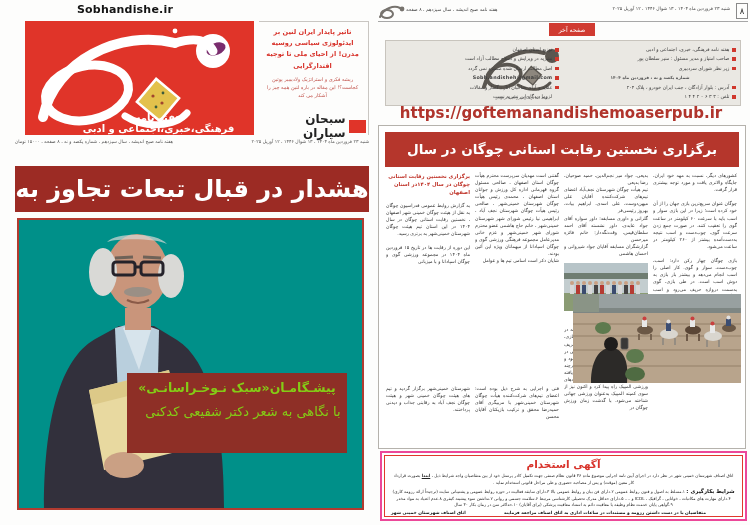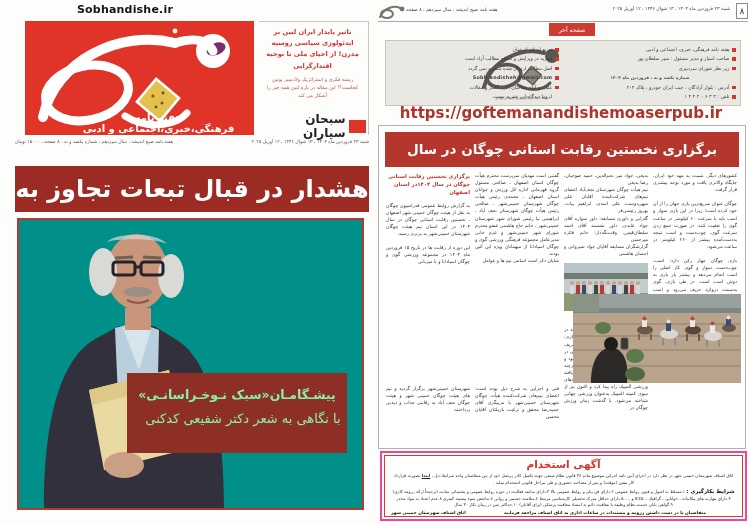--- a/index.html
+++ b/index.html
@@ -17,21 +17,21 @@
   .teaser { left:259px; top:21px; width:110px; height:114px; border-top:1px solid #c9c6c2; border-right:1px solid #c9c6c2; padding:5px 4px 2px 2px; direction:rtl; }
   .teaser-headline { color:#d8342c; font-size:6.6px; font-weight:bold; line-height:1.7; text-align:center; }
   .teaser-sub { margin-top:3px; color:#c2544d; font-size:5px; line-height:1.65; text-align:center; }
   .teaser-author-row { position:absolute; left:2px; right:2px; bottom:2px; height:14px; direction:rtl; display:flex; align-items:center; }
   .author-bullet { width:17px; height:13px; background:#e03429; margin-left:4px; }
   .teaser-author { font-size:12px; font-weight:bold; color:#222; }
   .dateline { left:15px; top:139px; width:354px; height:10px; display:flex; justify-content:space-between; font-size:4.6px; color:#555; }
   .main-banner { left:15px; top:166px; width:354px; height:46px; background:#9c2b24; }
   .main-banner span { display:block; color:#fff; font-weight:bold; font-size:24px; line-height:46px; text-align:center; direction:rtl; }
   .cover-photo { left:17px; top:218px; width:347px; height:292px; background:#009089; border:2px solid #b23b30; overflow:hidden; }
-  .photo-caption { position:absolute; left:108px; top:153px; width:220px; height:80px; background:#8e2f26; color:#86efac; direction:rtl; text-align:center; padding-top:10px; }
+  .photo-caption { position:absolute; left:108px; top:153px; width:220px; height:80px; background:#8e2f26; color:#84cc16; direction:rtl; text-align:center; padding-top:3px; }
   .photo-caption .l1 { font-size:12.5px; font-weight:bold; line-height:1.9; }
   .photo-caption .l2 { font-size:13px; font-weight:normal; line-height:1.9;margin-left:12px; }
 
   
   .rp-date { left:560px; top:6px; width:170px; font-size:4.6px; color:#444; text-align:right; direction:rtl; }
   .rp-pagenum { left:736px; top:3px; width:12px; height:16px; border:1px solid #8a8a8a; font-size:8.5px; color:#333; text-align:center; line-height:14px; }
   .rp-issue { left:406px; top:7px; width:130px; font-size:4.6px; color:#444; direction:rtl; text-align:left; }
   .rp-rule { left:378px; top:21px; width:370px; height:1px; background:#a7a7a7; }
   .last-page-tab { left:549px; top:23px; width:46px; height:13px; background:#d03b31; color:#fff; font-size:6.2px; text-align:center; line-height:13px; direction:rtl; }
   .masthead { left:385px; top:40px; width:356px; height:66px; background:#eae8e3; border:1px solid #c8c4bd; }

